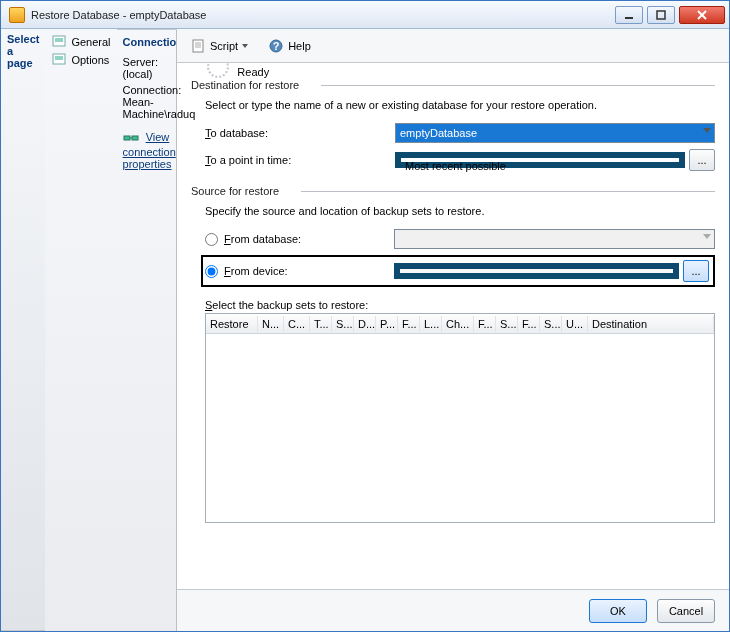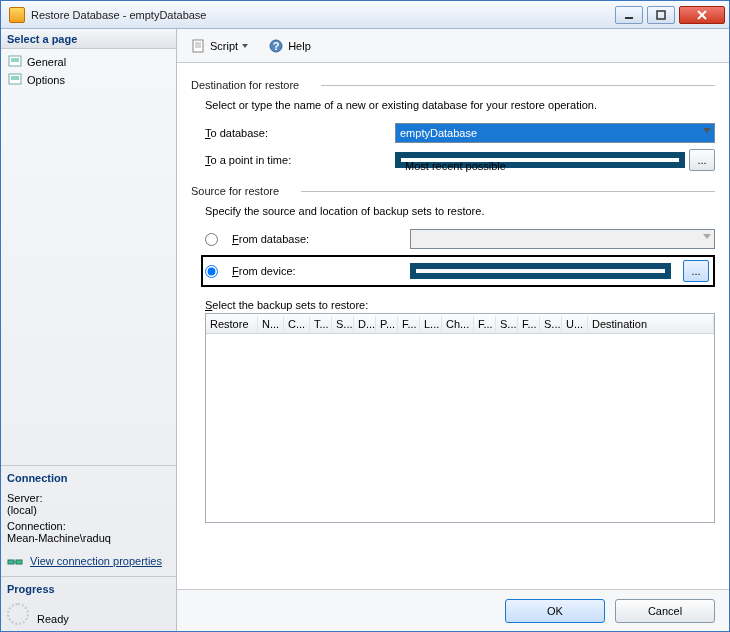--- a/index.html
+++ b/index.html
@@ -6,21 +6,21 @@
   body { margin: 0; background: #fff; }
   .window { width: 730px; height: 632px; border: 1px solid #3a75bf; display: flex; flex-direction: column; background: #fff; }
   .titlebar { height: 28px; background: linear-gradient(to bottom, #f7fbff, #dde6f3); display: flex; align-items: center; padding: 0 4px 0 8px; border-bottom: 1px solid #9fb8d4; }
   .titlebar .icon { width: 16px; height: 16px; margin-right: 6px; background: linear-gradient(#ffd75e,#f0a020); border: 1px solid #c07000; border-radius: 2px; }
   .titlebar .title { flex: 1; color: #222; }
   .win-btns { display: flex; gap: 4px; }
   .win-btn { width: 28px; height: 18px; border: 1px solid #7a9bc7; border-radius: 2px; background: linear-gradient(#f4f8ff,#d4e1f1); display: flex; align-items: center; justify-content: center; cursor: default; }
   .win-btn.close { width: 46px; background: linear-gradient(#f17b6e,#cf3a22); border-color: #a02010; color: #fff; }
   .win-btn svg { width: 10px; height: 10px; }
   .body { flex: 1; display: flex; min-height: 0; }
-  .sidebar { width: 176px; background: linear-gradient(to bottom,#f5f7fa,#eaecef); border-right: 1px solid #bcc0c6; display: flex; flex-direction: column; }
+  .sidebar { width: 176px; background: linear-gradient(to bottom,#f5f7fa,#eaecef); border-right: 1px solid #bcc0c6; display: flex; flex-direction: row; }
   .side-head { font-weight: bold; color: #0a3a7a; padding: 4px 6px 3px; border-bottom: 1px solid #c6c9ce; background: linear-gradient(#f5f7fa,#e0e3e8); }
   .side-pages { padding: 4px 2px; }
   .side-item { display: flex; align-items: center; gap: 4px; padding: 1px 4px; cursor: default; }
   .side-item .ico { width:16px; height:16px; display:flex; align-items:center; justify-content:center; }
   .spacer { flex: 1; }
   .side-section { border-top: 1px solid #c6c9ce; padding: 6px 6px; }
   .side-section .side-head { padding: 0 0 4px 0; border: none; background: none; }
   .kv label { display: block; margin-top: 4px; }
   .kv .val { display: block; }
   .link { color: #0a3a7a; text-decoration: underline; cursor: pointer; margin-top: 34px; }
@@ -41,31 +41,31 @@
   .form-row label { width: 190px; }
   .form-row label u { text-decoration: underline; }
   .combo { flex:1; height:20px; border:1px solid #7a8a99; background:#fff; display:flex; align-items:center; padding:0 4px; position:relative; }
   .combo.sel { background:#1978d4; color:#fff; }
   .combo .arrow { position:absolute; right:3px; top:4px; width:0;height:0;border-left:4px solid transparent;border-right:4px solid transparent;border-top:5px solid #555; }
   .combo.disabled { background:#f0f0f0; color:#888; }
   .combo.disabled .arrow { border-top-color:#aaa; }
   .txt { flex:1; height:16px; border:6px solid #0c4a6e; background:#fff; padding:2px 4px; }
   .btn-ell { width:26px; height:22px; margin-left:4px; border:1px solid #8a99a8; background:linear-gradient(#fdfdfd,#e4e8ec); border-radius:2px; display:flex; align-items:center; justify-content:center; cursor:default; }
   .btn-ell.hl { border-color:#1978d4; background:linear-gradient(#eaf3ff,#c7defa); }
-  .radio-row { display:flex; align-items:center; margin:6px 0;gap:8px; }
+  .radio-row { display:flex; align-items:center; margin:6px 0; }
   .radio-row input { margin: 0 6px 0 0; }
   .radio-row label { width: 170px; }
   .radio-block { border:1px solid #fff; padding:0; }
   .radio-block.highlight { border: 2px solid #000; padding: 3px 4px 3px 2px; margin-left:-4px; }
   .table-label { margin: 12px 0 2px 0; }
   .grid { border:1px solid #a4aeb8; height: 210px; background:#fff; }
   .grid-head { display:flex; background:linear-gradient(#fdfdfd,#ebeef2); border-bottom:1px solid #cfd4da; height:20px; align-items:center; }
   .grid-head div { padding:2px 4px; white-space:nowrap; overflow:hidden; text-overflow:clip; border-right:1px solid #e0e3e8; }
   .footer { height: 42px; border-top:1px solid #c6c9ce; display:flex; align-items:center; justify-content:flex-end; gap: 10px; padding: 0 14px; background:#f6f7f9; }
-  .dlg-btn { width: 100px; height: 24px; border:1px solid #8a99a8; background:linear-gradient(#fdfdfd,#e4e8ec); border-radius:3px; cursor:default; display:flex;align-items:center;justify-content:center; }
+  .dlg-btn { width: 58px; height: 24px; border:1px solid #8a99a8; background:linear-gradient(#fdfdfd,#e4e8ec); border-radius:3px; cursor:default; display:flex;align-items:center;justify-content:center; }
   .dlg-btn.primary { border-color:#1978d4; background:linear-gradient(#eaf3ff,#c7defa); }
   .conn-icon { width:16px; height:16px; display:inline-block; vertical-align:middle; margin-right:4px; }
 </style>
 </head>
 <body>
 
 <div class="window">
   <div class="titlebar">
     <div class="icon"></div>
     <div class="title">Restore Database - emptyDatabase</div>

